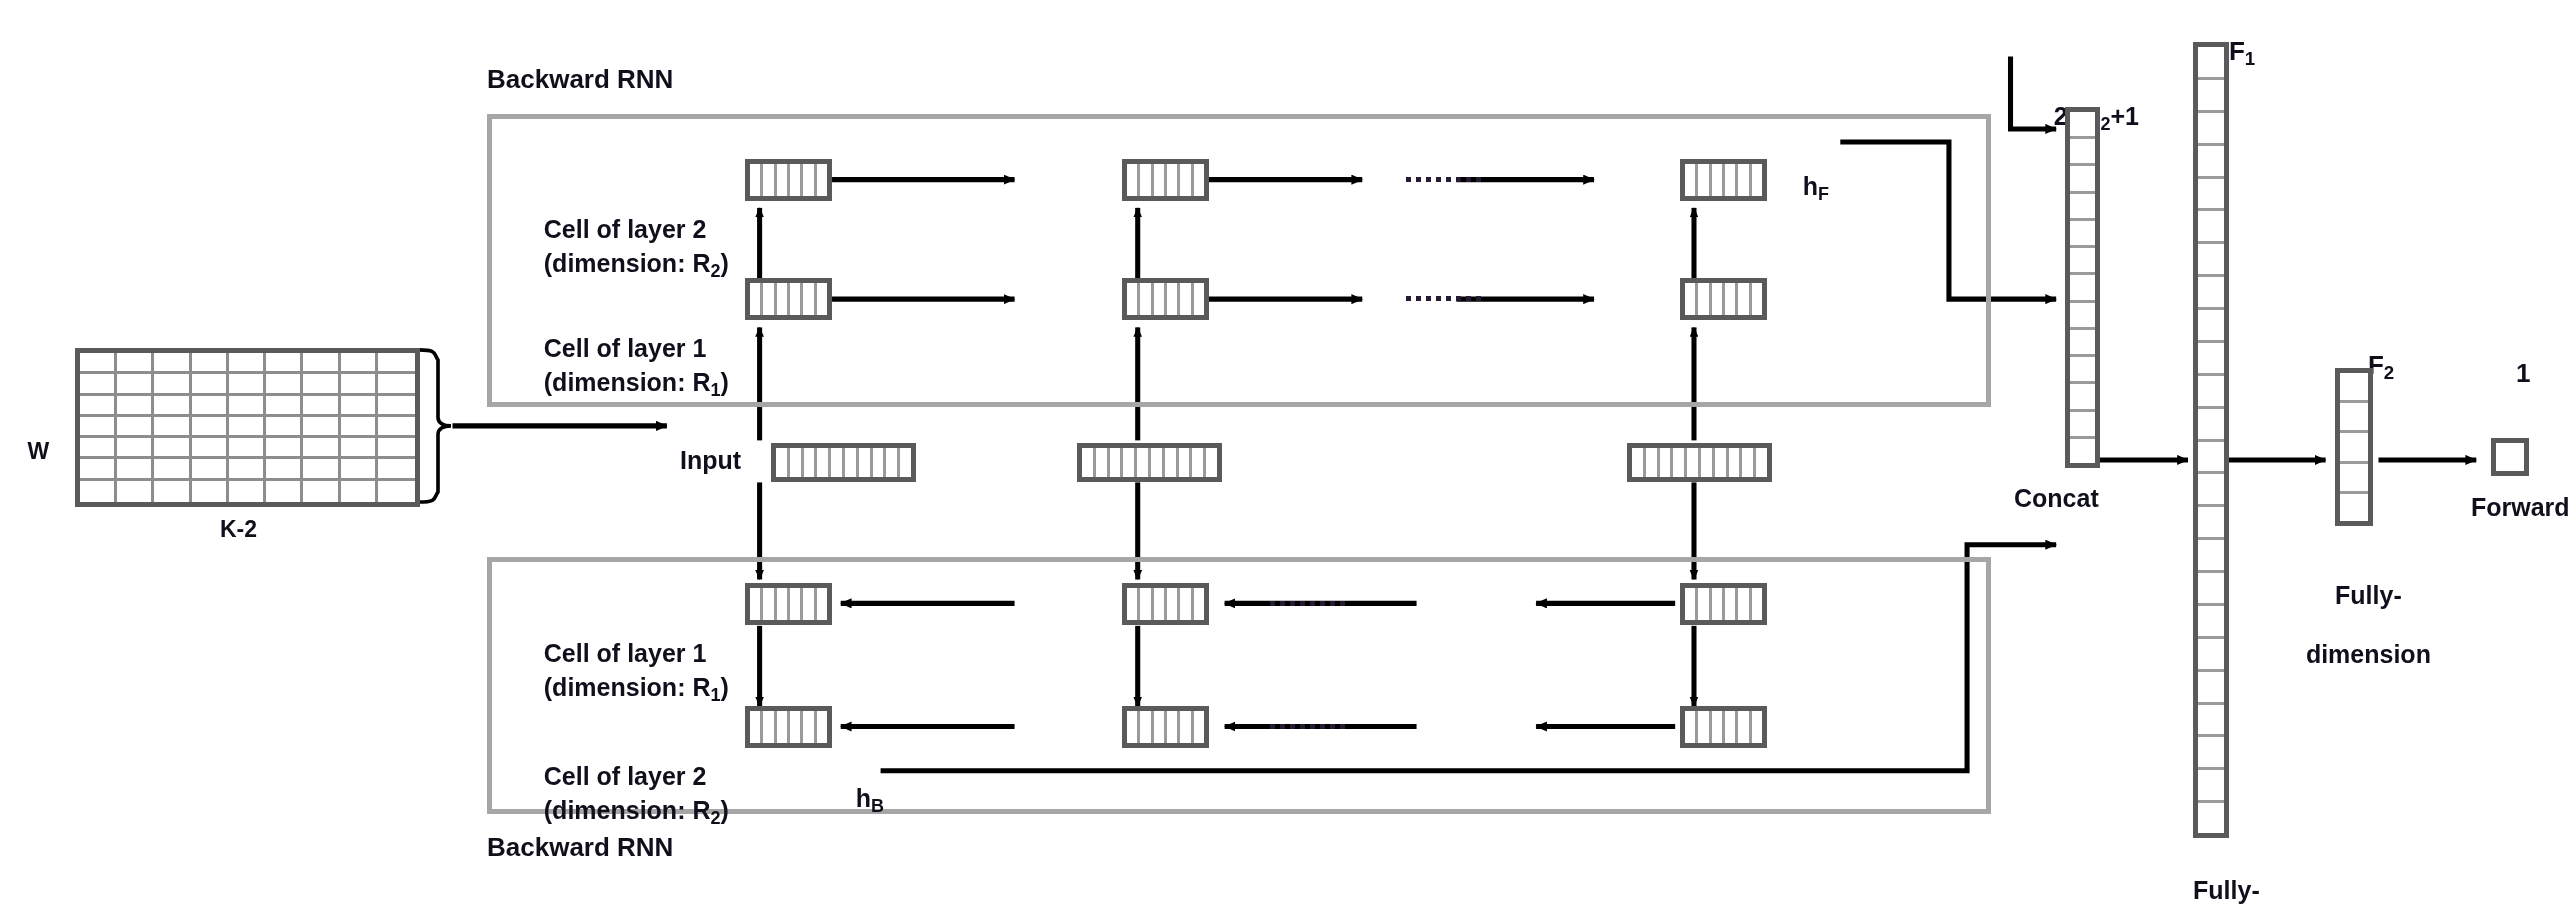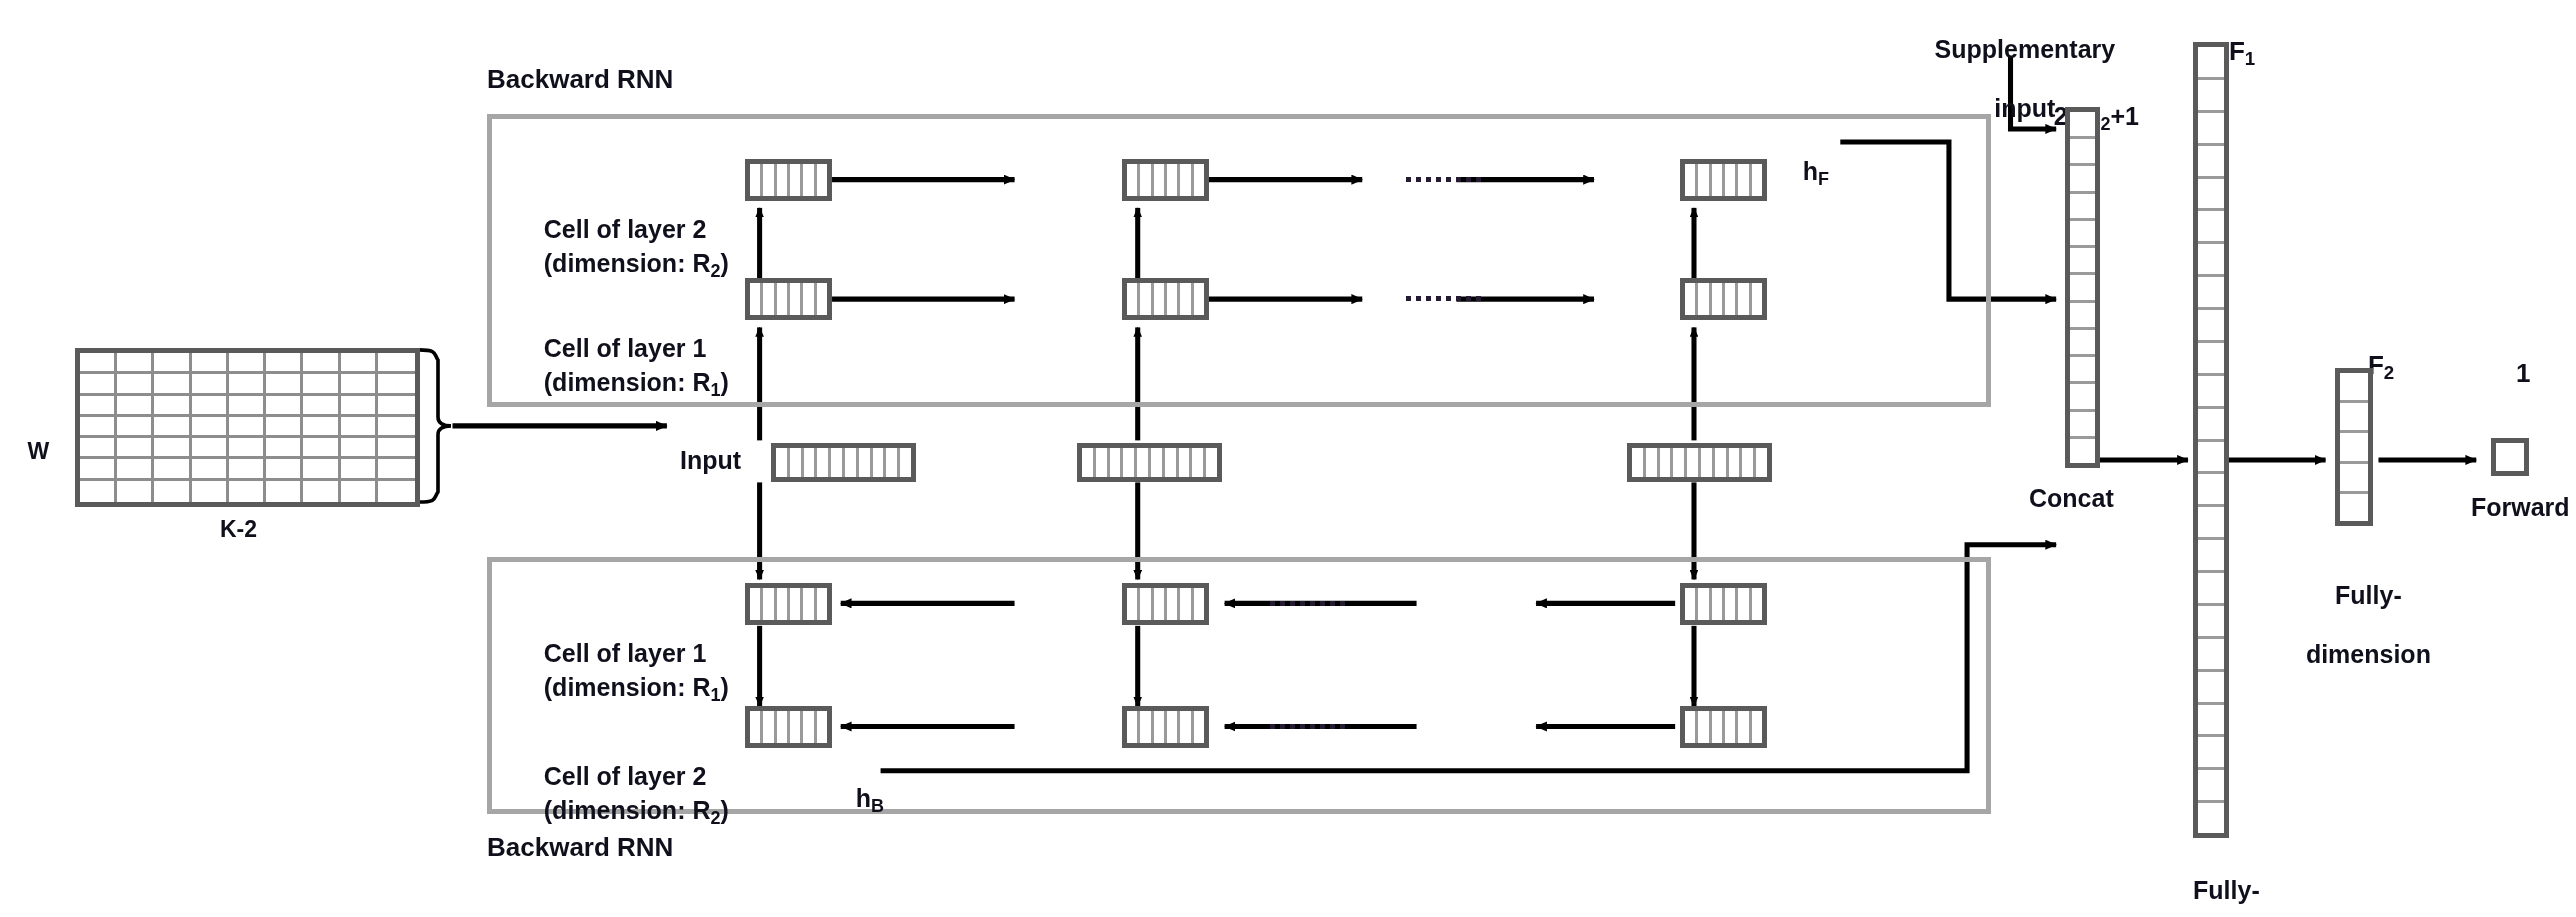--- a/index.html
+++ b/index.html
@@ -327,21 +327,21 @@
       <i></i>
       <i></i>
       <i></i>
       <i></i>
       <i></i>
       <i></i>
       <i></i>
       <i></i>
     </div>
 
-  <div class="lbl t34" style="left:1775px; top:127px;">
+  <div class="lbl t34" style="left:1775px; top:142px;">
     <span>h</span><span class="sub">F</span>
   </div>
 
   <div class="lbl t34" style="left:680px; top:446px;">Input</div>
 
   <div class="strip cellstrip" style="left:771px; top:443px; width:145px; height:39px;">
       <i></i>
       <i></i>
       <i></i>
       <i></i>
@@ -462,24 +462,20 @@
       <i></i>
       <i></i>
       <i></i>
       <i></i>
     </div>
 
   <div class="lbl t34" style="left:828px; top:754px;">
     <span>h</span><span class="sub">B</span>
   </div>
 
-  <div class="lbl t34 c" style="left:1877px; top:5.8px; width:268px; text-align:center;">
-    <span>Supplementary</span><br>
-    <span>input</span>
-  </div>
 
   <div class="lbl t34" style="left:2026px; top:72px;">
     <span>2</span><span>×</span><span>R</span><span class="sub">2</span><span>+1</span>
   </div>
 
   <div class="stack cellstack" style="left:2065px; top:107px; width:35px; height:361px;">
       <i></i>
       <i></i>
       <i></i>
       <i></i>
@@ -487,21 +483,21 @@
       <i></i>
       <i></i>
       <i></i>
       <i></i>
       <i></i>
       <i></i>
       <i></i>
       <i></i>
     </div>
 
-  <div class="lbl t34" style="left:2014px; top:484px;margin-left:15px;">Concat</div>
+  <div class="lbl t34" style="left:2014px; top:484px;">Concat</div>
 
   <div class="lbl t36" style="left:2200px; top:5.8px;">
     <span>F</span><span class="sub">1</span>
   </div>
 
   <div class="stack cellstack" style="left:2193px; top:42px; width:36px; height:796px;">
       <i></i>
       <i></i>
       <i></i>
       <i></i>

